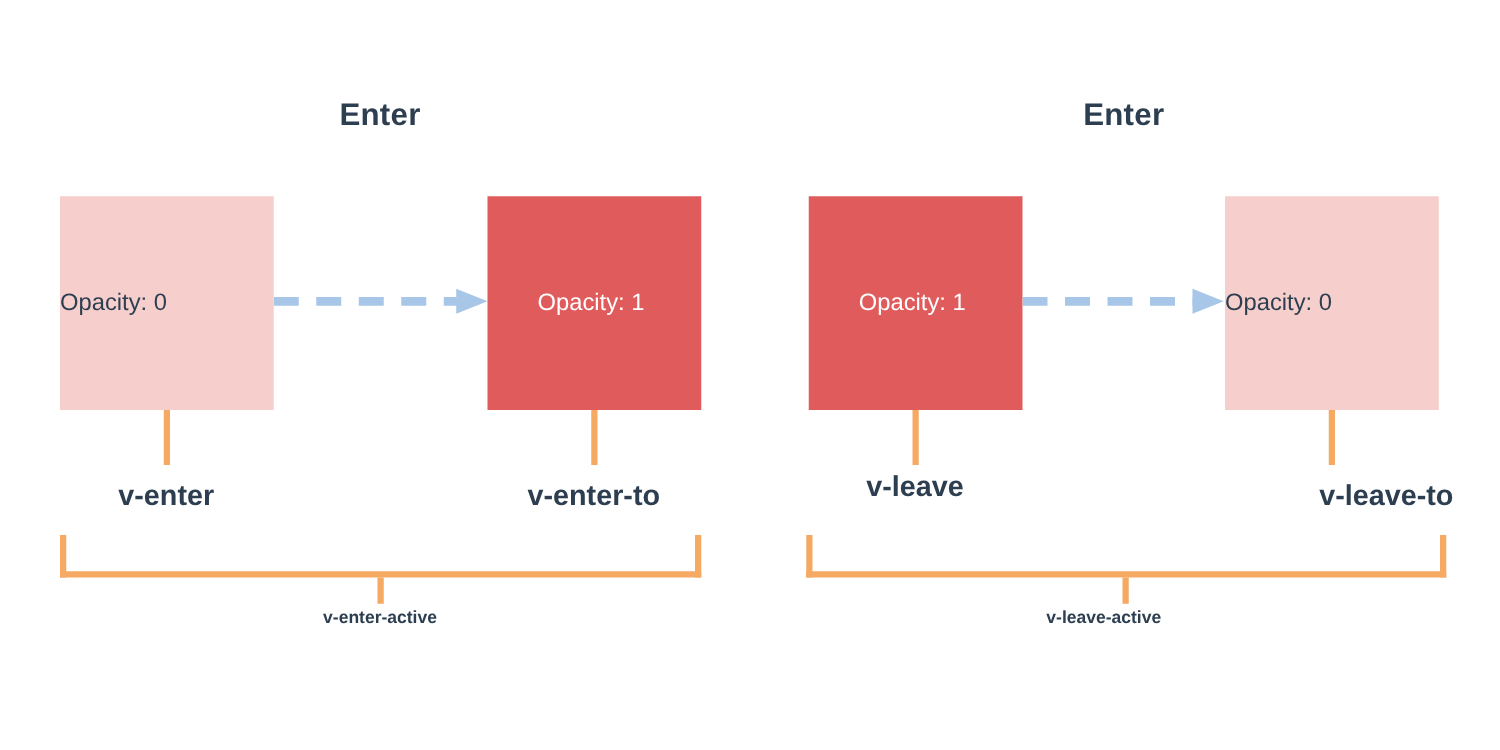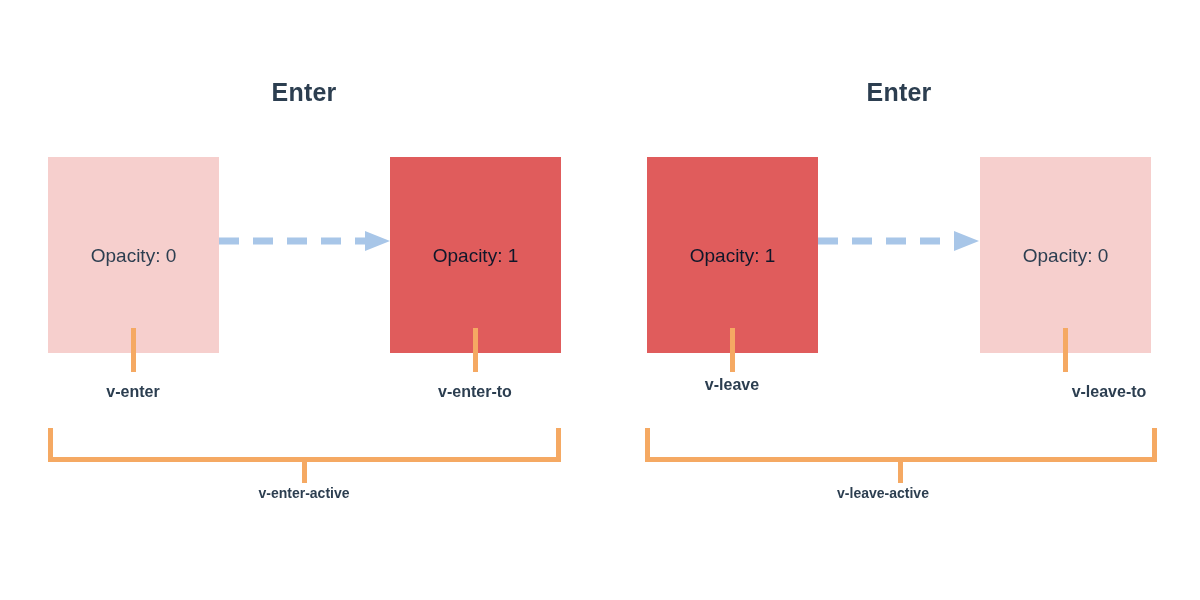--- a/index.html
+++ b/index.html
@@ -28,60 +28,60 @@
     font-weight: bold;
     color: #2c3e50;
     letter-spacing: 0.2px;
     white-space: nowrap;
   }
 
   
   .state-box {
     position: absolute;
     width: 171px;
-    height: 196px;
+    height: 171px;
     display: flex;
     align-items: center;
-    justify-content: center;
+    justify-content: flex-start;
     box-sizing: border-box;
   }
   .state-box.faded {
     background: #f6cfcd;
   }
   .state-box.solid {
     background: #e05c5c;
   }
   .state-box .box-label {
     font-size: 19px;
     font-weight: normal;
     line-height: 1;
     white-space: nowrap;
   }
   .state-box.faded .box-label { color: #2c3e50; }
-  .state-box.solid .box-label { color: #0f172a; }
+  .state-box.solid .box-label { color: #ffffff; margin-left: 40px; }
 
   
   .arrow {
     position: absolute;
     height: 24px;
     pointer-events: none;
   }
   .arrow svg { display: block; }
 
   
   .stem {
     position: absolute;
     width: 5px;
     background: #f5a963;
   }
 
   
   .class-label {
     position: absolute;
-    font-size: 16px;
+    font-size: 23px;
     font-weight: bold;
     color: #2c3e50;
     white-space: nowrap;
     text-align: center;
   }
 
   
   .bracket {
     position: absolute;
     height: 34px;

